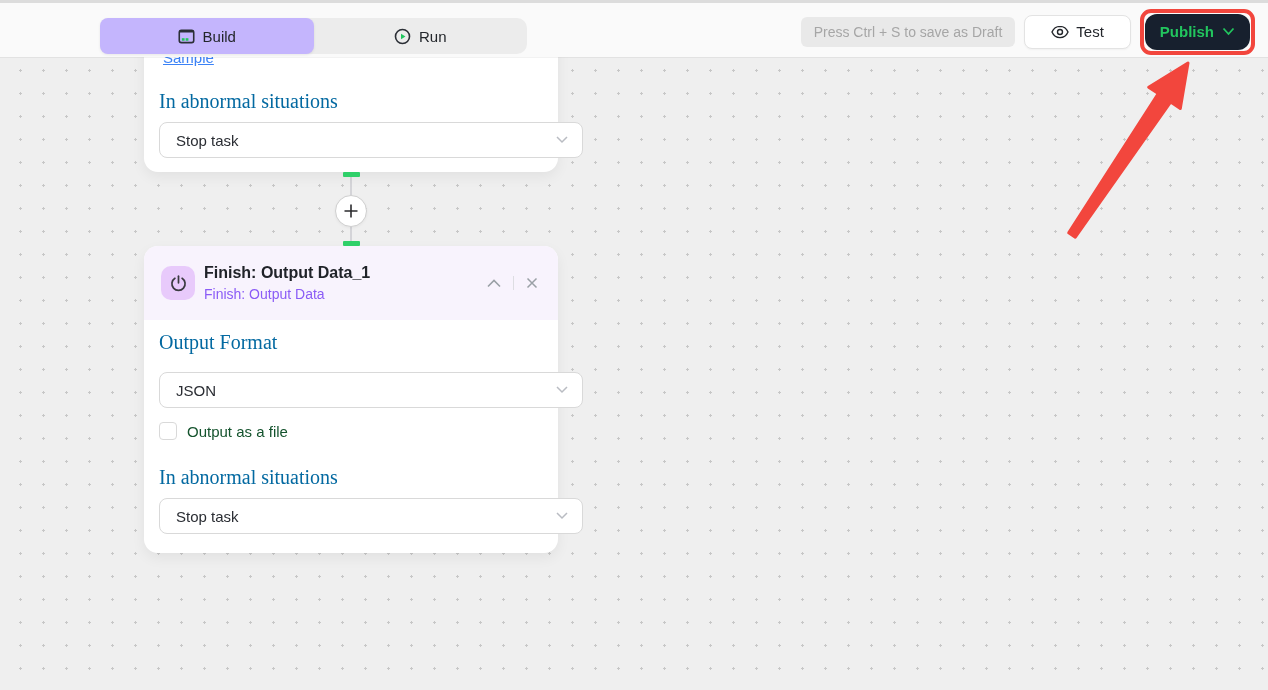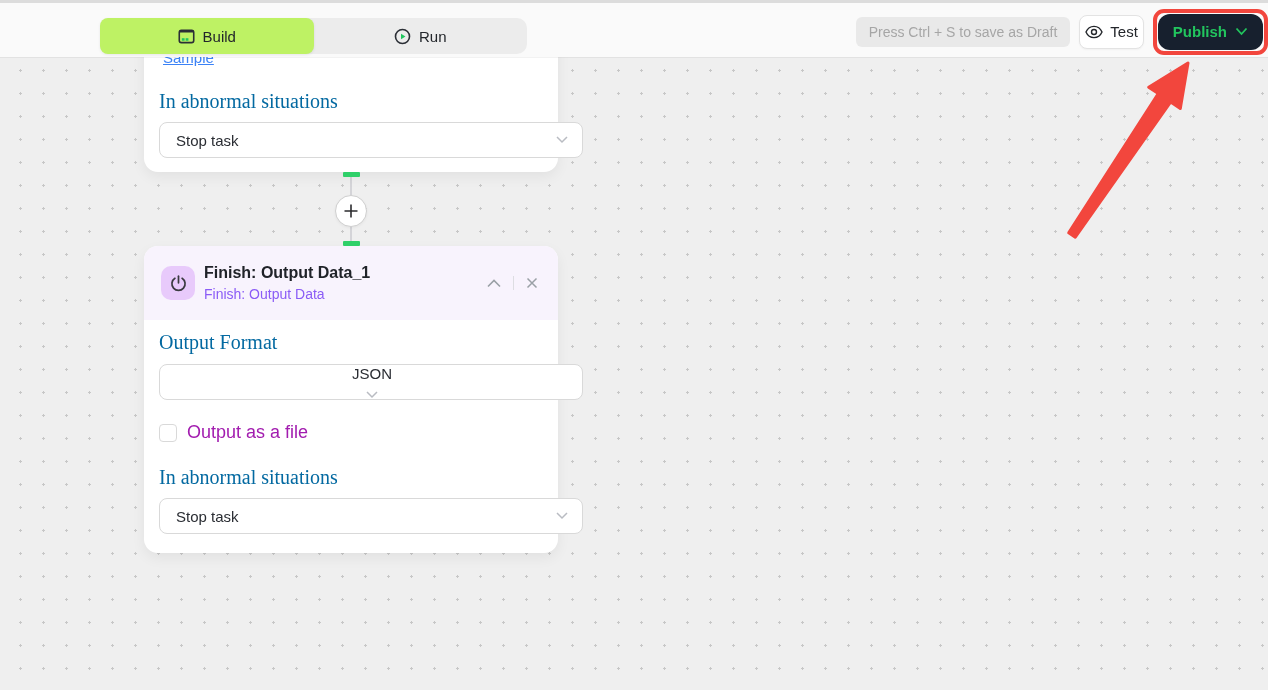--- a/index.html
+++ b/index.html
@@ -24,34 +24,34 @@
   }
   .tab-group {
     position:absolute; left:100px; top:15px; width:427px; height:36px;
     background:#ececec; border-radius:10px; display:flex; align-items:stretch;
   }
   .tab {
     flex:1; display:flex; align-items:center; justify-content:center; gap:8px;
     font-size:15px; color:#23262b; border-radius:8px; cursor:pointer;
   }
   .tab.active {
-    background:#bef264; box-shadow:0 1px 3px rgba(0,0,0,0.08);
+    background:#c4b5fd; box-shadow:0 1px 3px rgba(0,0,0,0.08);
   }
   .right-group {
-    position:absolute; right:0; top:0; height:57px;
+    position:absolute; right:13px; top:0; height:57px;
     display:flex; align-items:center; gap:9px; z-index:11;
   }
   .save-hint {
     background:#e9e9e9; color:#a6a6a6; font-size:14px;
     height:30px; line-height:30px; padding:0 13px; border-radius:6px;
     white-space:nowrap;
   }
   .btn-test {
     height:34px; background:#ffffff; border:1px solid #e3e3e3; border-radius:8px;
-    display:flex; align-items:center; gap:7px; padding:0 5px;
+    display:flex; align-items:center; gap:7px; padding:0 26px;
     font-size:15px; color:#23262b; cursor:pointer;
     box-shadow:0 1px 2px rgba(0,0,0,0.04);
   }
   .publish-highlight {
     border:4px solid #f2463d; border-radius:11px; padding:1px;
   }
   .btn-publish {
     height:36px; min-width:100px; background:#17202e; border:none; border-radius:12px;
     display:flex; align-items:center; justify-content:center; gap:8px; padding:0 15px;
     font-size:15px; font-weight:700; color:#22c55e; cursor:pointer;
@@ -103,26 +103,26 @@
   }
   .header-texts { margin-left:9px; flex:1; min-width:0; }
   .node-title { font-size:16px; font-weight:700; color:#202329; line-height:19px; }
   .node-subtitle { font-size:14px; color:#8b5cf6; line-height:17px; margin-top:4px; }
   .header-controls { display:flex; align-items:center; gap:10px; }
   .icon-btn { background:none; border:none; cursor:pointer; display:flex; align-items:center; padding:2px; }
   .ctrl-divider { width:1px; height:14px; background:#dddde2; }
 
   .card-body { position:relative; height:233px; }
   .lbl-output-format { position:absolute; left:15px; top:11px; }
-  .dd-json { top:44px;flex-direction:column; }
+  .dd-json { top:52px; }
   .checkbox-row { position:absolute; left:15px; top:102px; display:flex; align-items:center; gap:10px; cursor:pointer; }
   .checkbox {
     width:18px; height:18px; border:1px solid #d9d9d9; border-radius:4px; background:#fff;
   }
-  .checkbox-label { font-size:18px; color:#a21caf; }
+  .checkbox-label { font-size:15px; color:#14532d; }
   .lbl-abnormal2 { position:absolute; left:15px; top:146px; }
   .dd-stop2 { top:178px; }
 
   
   .arrow-svg { position:absolute; left:1050px; top:55px; z-index:6; pointer-events:none; }
 </style>
 </head>
 <body>
 
 <div class="node-card card-partial">

